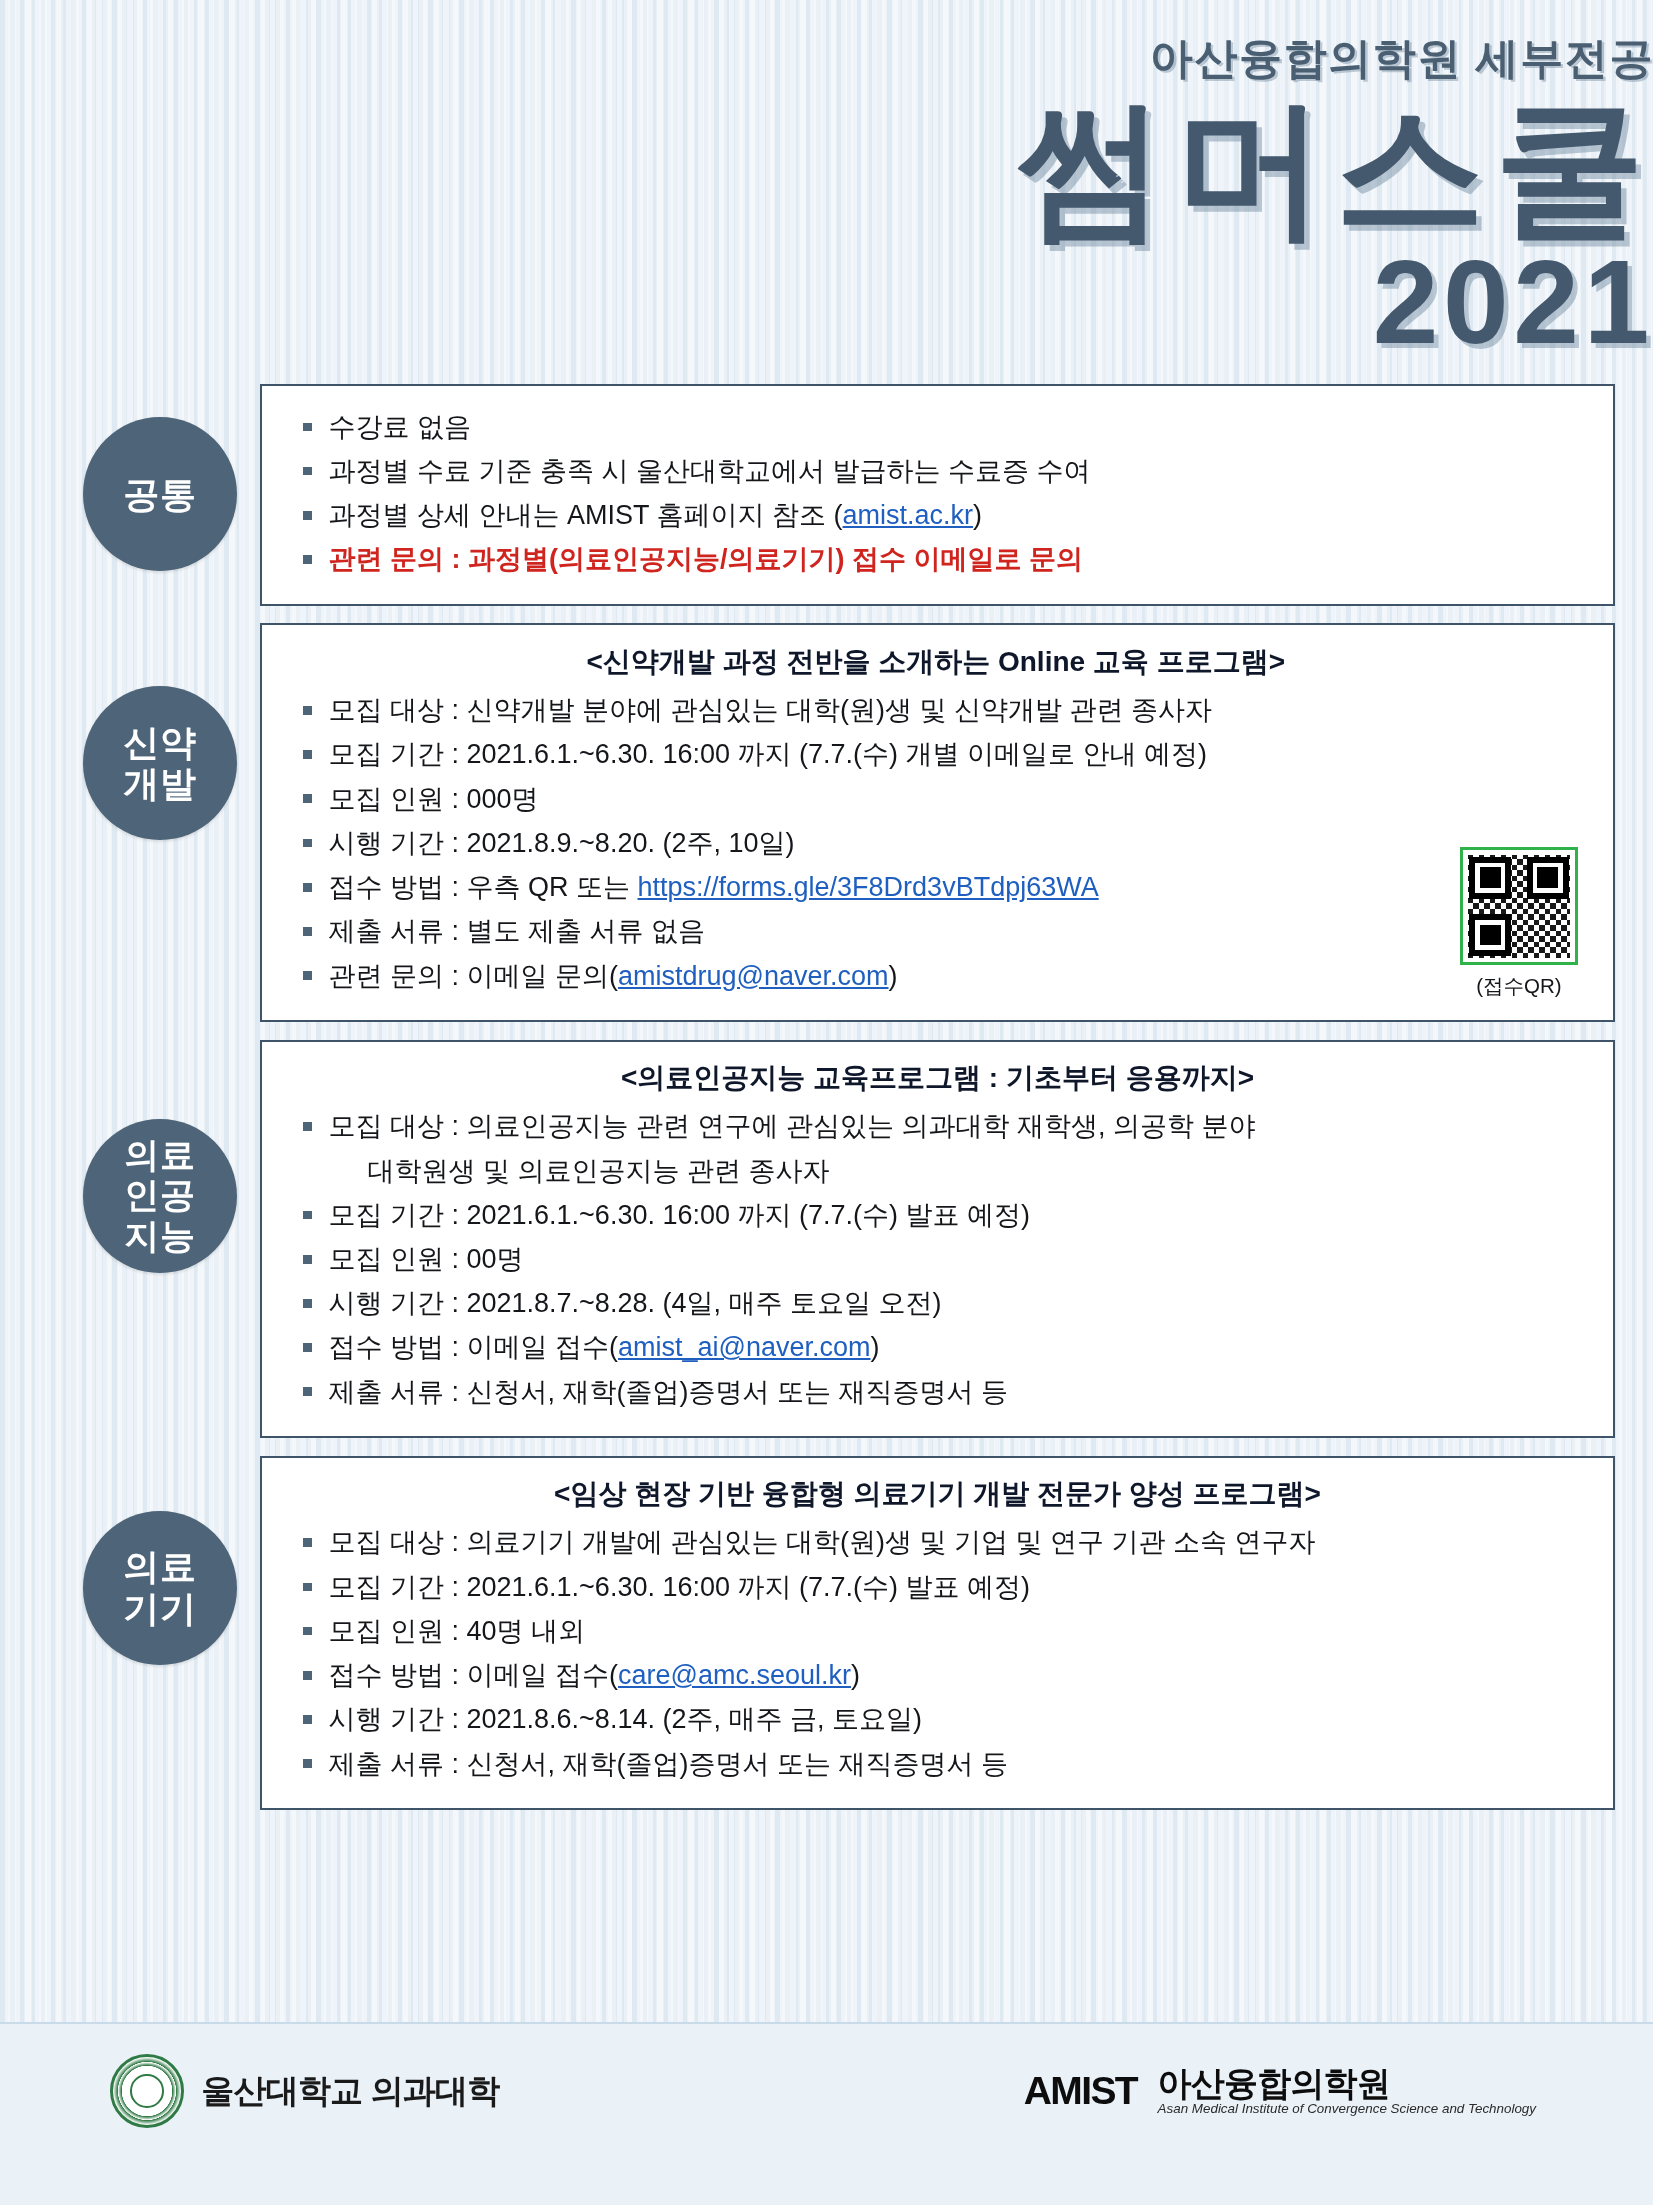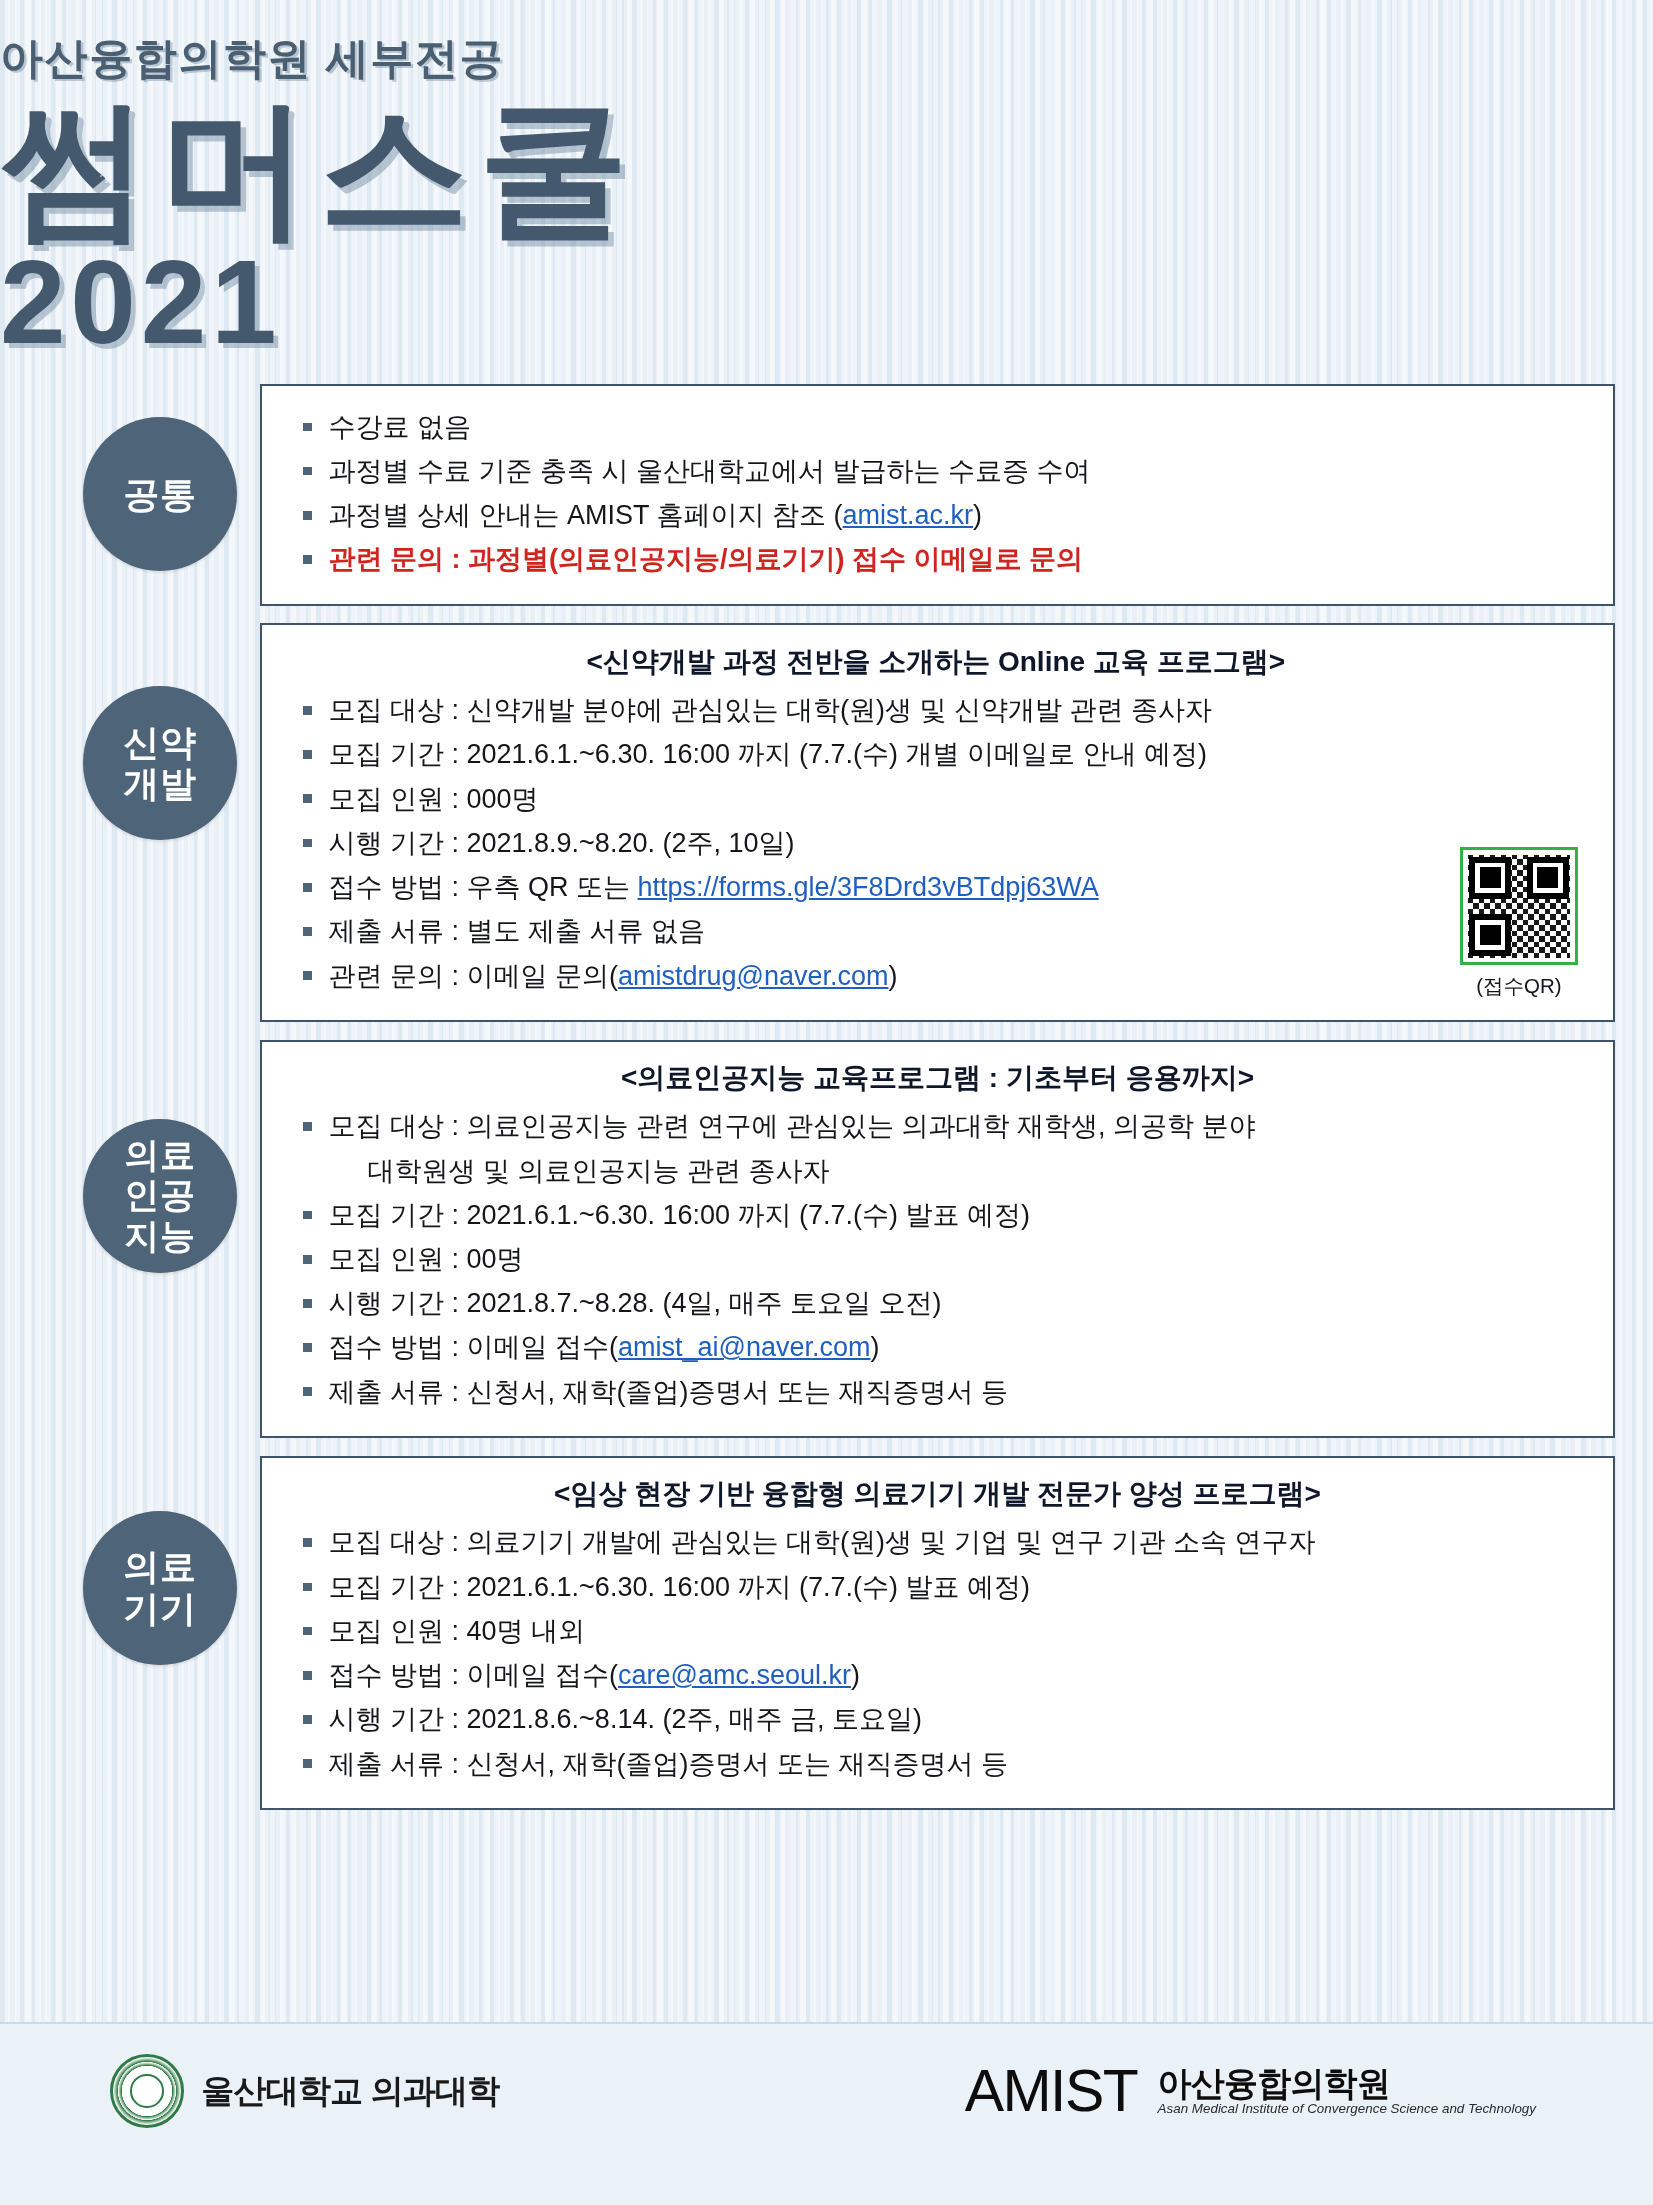--- a/index.html
+++ b/index.html
@@ -47,21 +47,21 @@
     height: 181px;
     background: #eaf2f8;
     border-top: 2.4px solid #c9dbe8;
   }
 
   
   .header {
     position: relative;
     z-index: 3;
     padding-top: 30px;
-    text-align: left;
+    text-align: right;
   }
   .hd-sub {
     font-size: 43px;
     font-weight: bold;
     color: #4a5f72;
     letter-spacing: 1.6px;
     text-shadow: 2.4px 2.4px 0 rgba(90,115,140,0.35);
   }
   .hd-main {
     margin-top: 4.7px;
@@ -252,22 +252,22 @@
     color: #1a1a1a;
     letter-spacing: -0.8px;
   }
   .amist-logo {
     display: flex;
     align-items: center;
     margin-left: auto;
     margin-right: 118px;
   }
   .amist-word {
-    font-size: 59px;
-    font-weight: normal;
+    font-size: 39px;
+    font-weight: bold;
     letter-spacing: -1.6px;
     color: #0d0d0d;
   }
   .amist-kr {
     margin-left: 20.5px;
     line-height: 1.05;
   }
   .amist-kr .kr {
     font-size: 34px;
     font-weight: bold;

